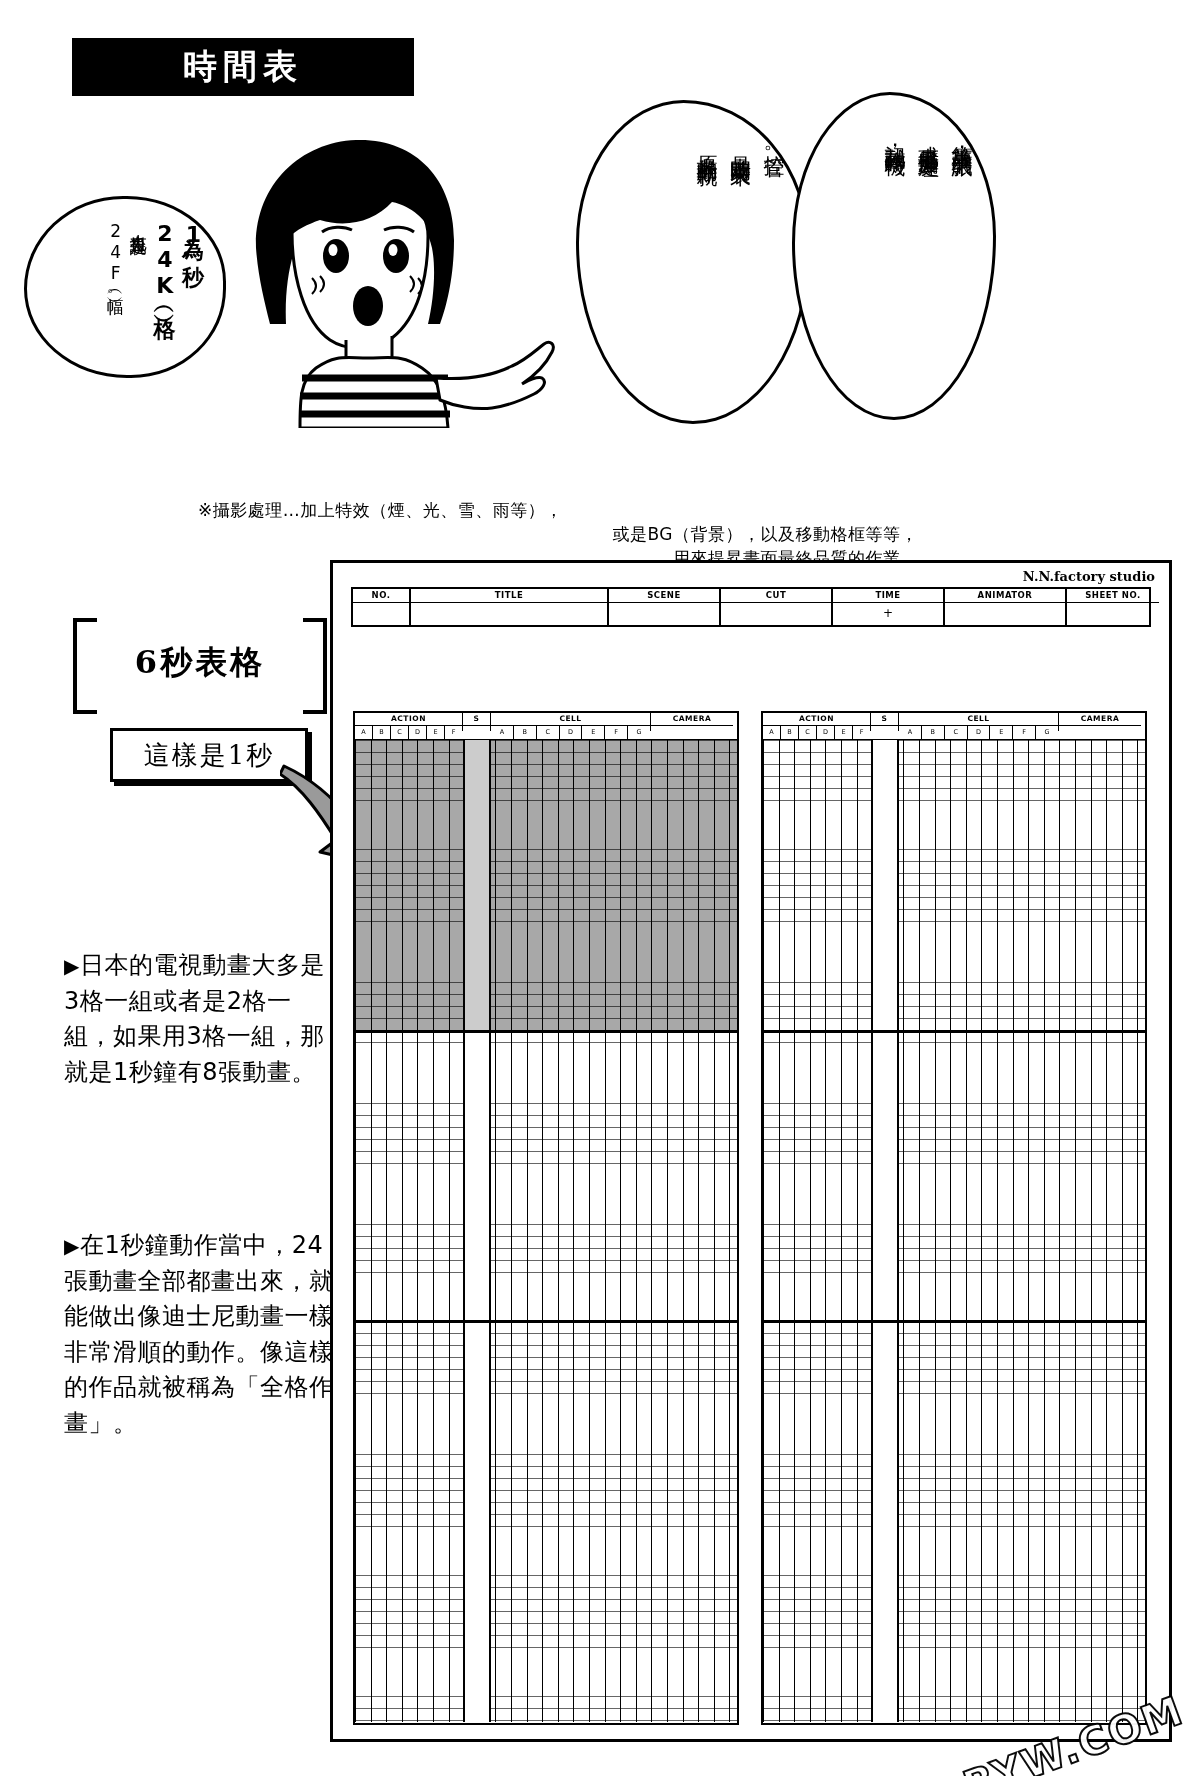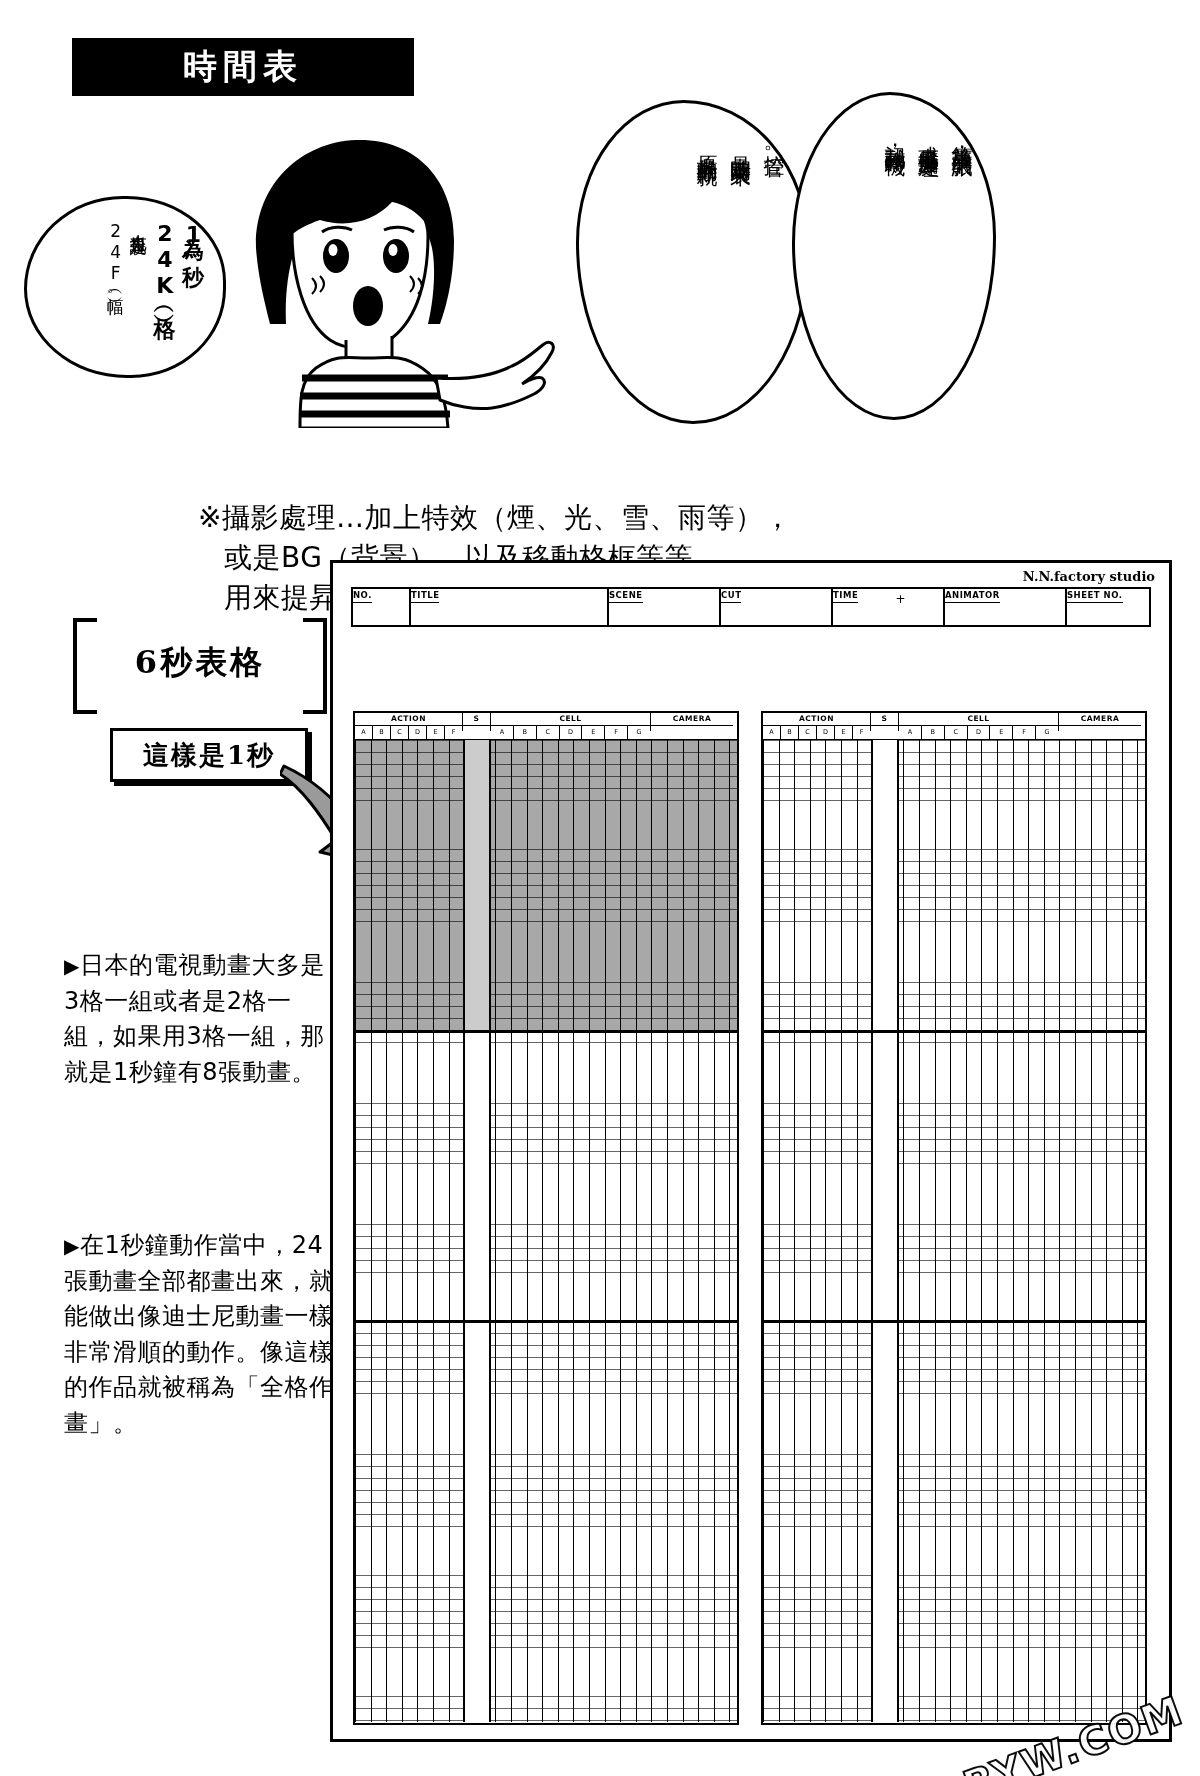--- a/index.html
+++ b/index.html
@@ -109,25 +109,25 @@
     height: 248px;
   }
   .balloon-right .vline { font-size: 21px; letter-spacing: 2px; }
 
   
   .note {
     position: absolute;
     left: 198px;
     top: 498px;
     width: 720px;
-    font-size: 28px;
+    font-size: 17px;
     line-height: 1.42;
     letter-spacing: 0.5px;
   }
-  .note .ln2, .note .ln3 { padding-left: 26px; }
+  .note .ln2, .note .ln3 { padding-left: 26px; text-align: right; }
 
   
   .sixsec-wrap {
     position: absolute;
     left: 66px;
     top: 614px;
     width: 254px;
     height: 98px;
     margin-left: 7px;
   }
@@ -160,21 +160,21 @@
     left: 110px;
     top: 728px;
     width: 192px;
     height: 48px;
     border: 3px solid #000;
     background: #fff;
     display: flex;
     align-items: center;
     justify-content: center;
     font-size: 26px;
-    font-weight: bold;
+    font-weight: normal;
     letter-spacing: 2px;
     font-family: "DejaVu Serif", "Liberation Serif", serif;
     box-shadow: 4px 4px 0 #000;
   }
   .arrow-svg {
     position: absolute;
     left: 280px;
     top: 760px;
     width: 120px;
     height: 120px;
@@ -214,21 +214,21 @@
     left: 18px;
     top: 24px;
     width: 796px;
     height: 36px;
     border: 2px solid #000;
     display: flex;
   }
   .header-table .hcol {
     border-right: 2px solid #000;
     display: flex;
-    flex-direction: row;
+    flex-direction: column;
     flex: 1;
   }
   .header-table .hcol:last-child { border-right: none; }
   .header-table .hcol .lbl {
     height: 13px;
     font-size: 8.5px;
     font-weight: bold;
     text-align: center;
     border-bottom: 1.5px solid #000;
     letter-spacing: 0.5px;

